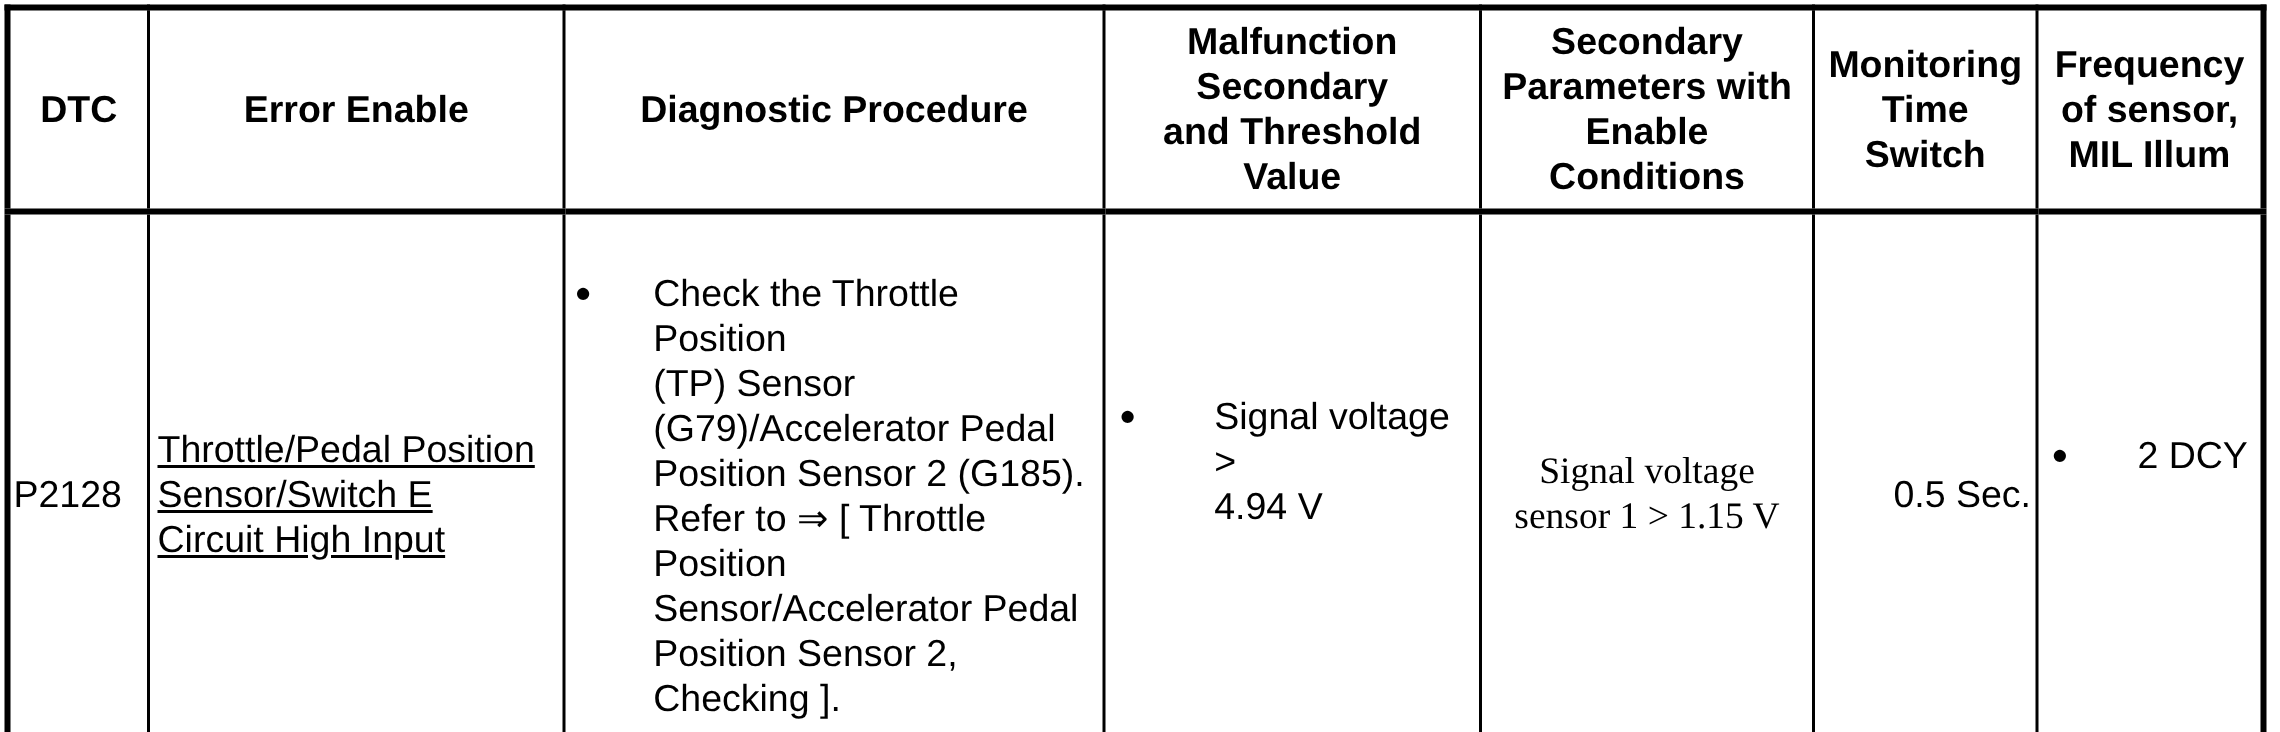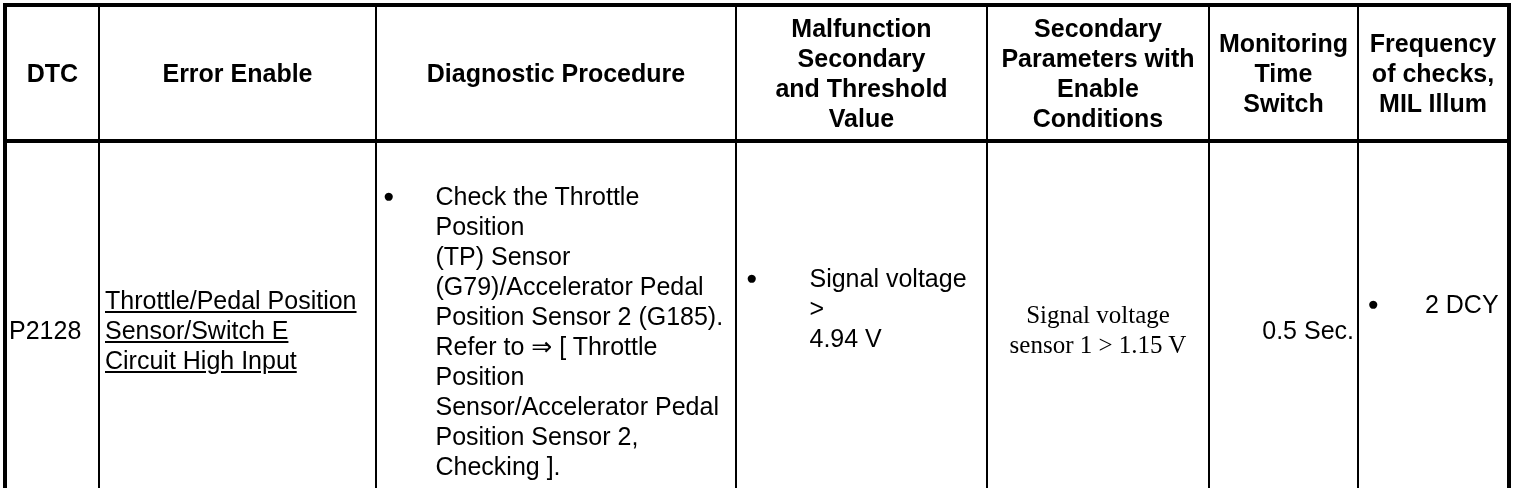--- a/index.html
+++ b/index.html
@@ -89,21 +89,21 @@
 and Threshold
 Value</th>
         <th>Secondary
 Parameters with
 Enable
 Conditions</th>
         <th>Monitoring
 Time
 Switch</th>
         <th>Frequency
-of checks,
+of sensor,
 MIL Illum</th>
       </tr>
     </thead>
     <tbody>
       <tr>
         <td class="cell-dtc">P2128</td>
         <td class="cell-error">Throttle/Pedal Position
 Sensor/Switch E
 Circuit High Input</td>
         <td class="cell-diag">

